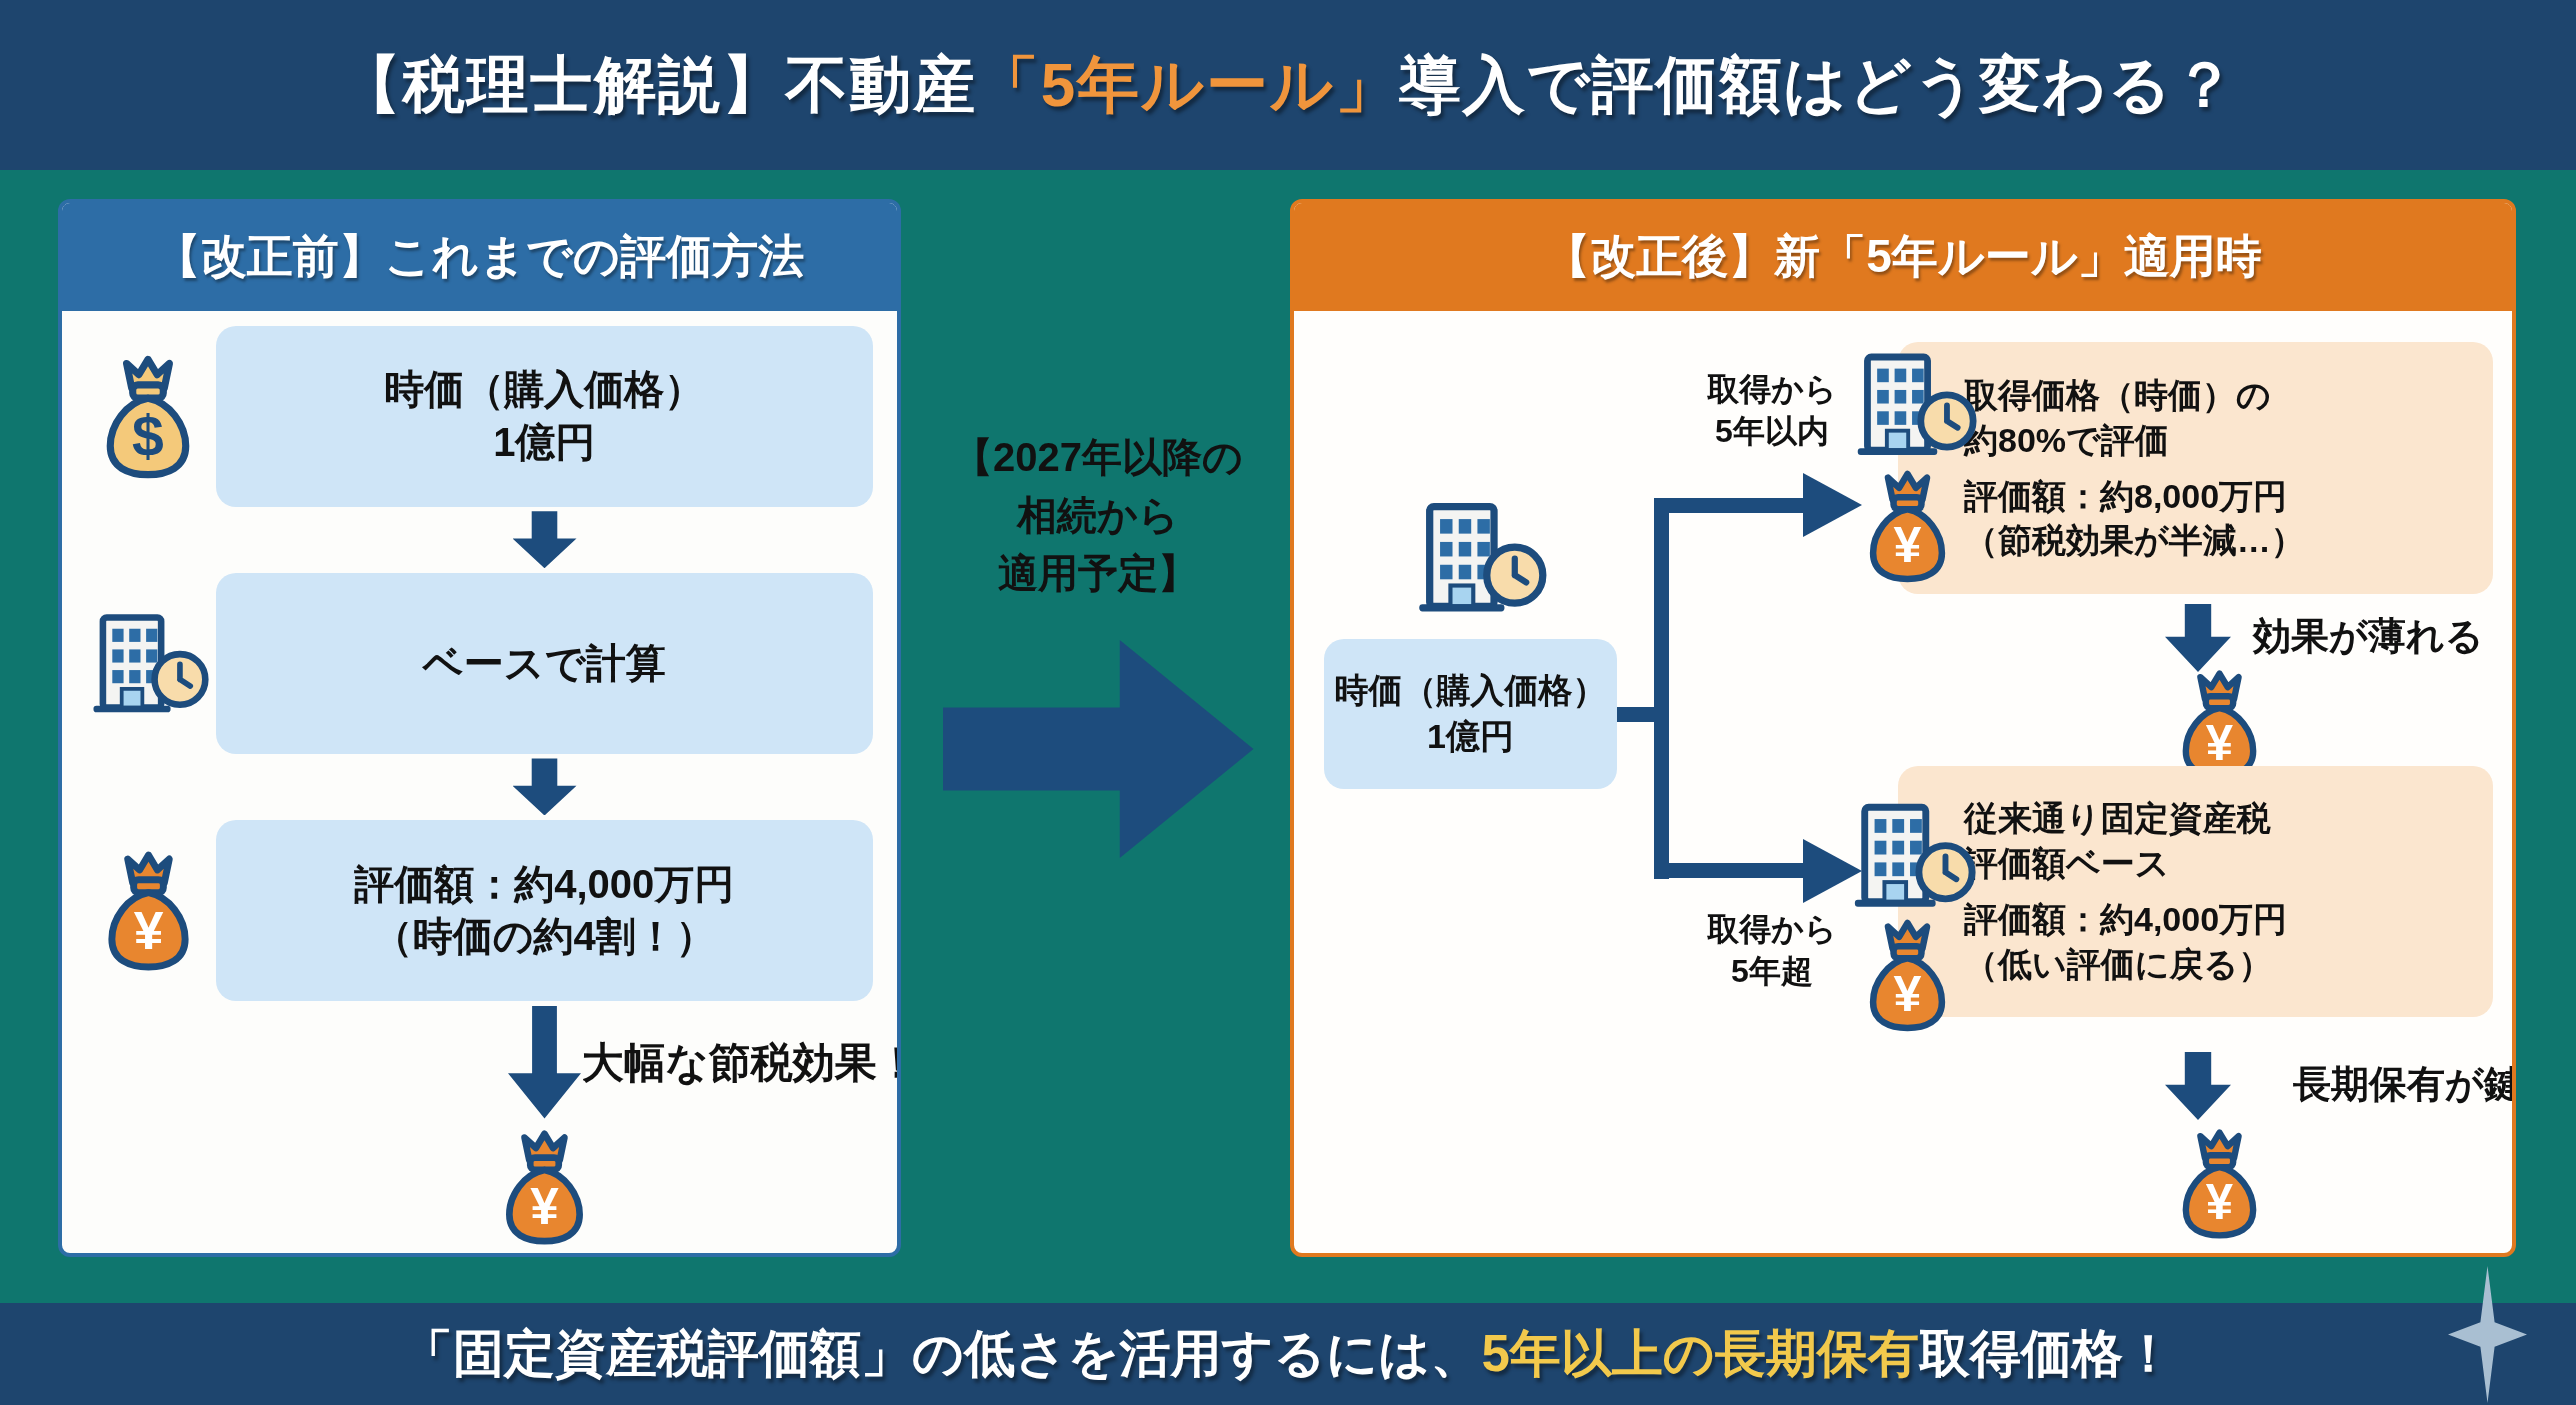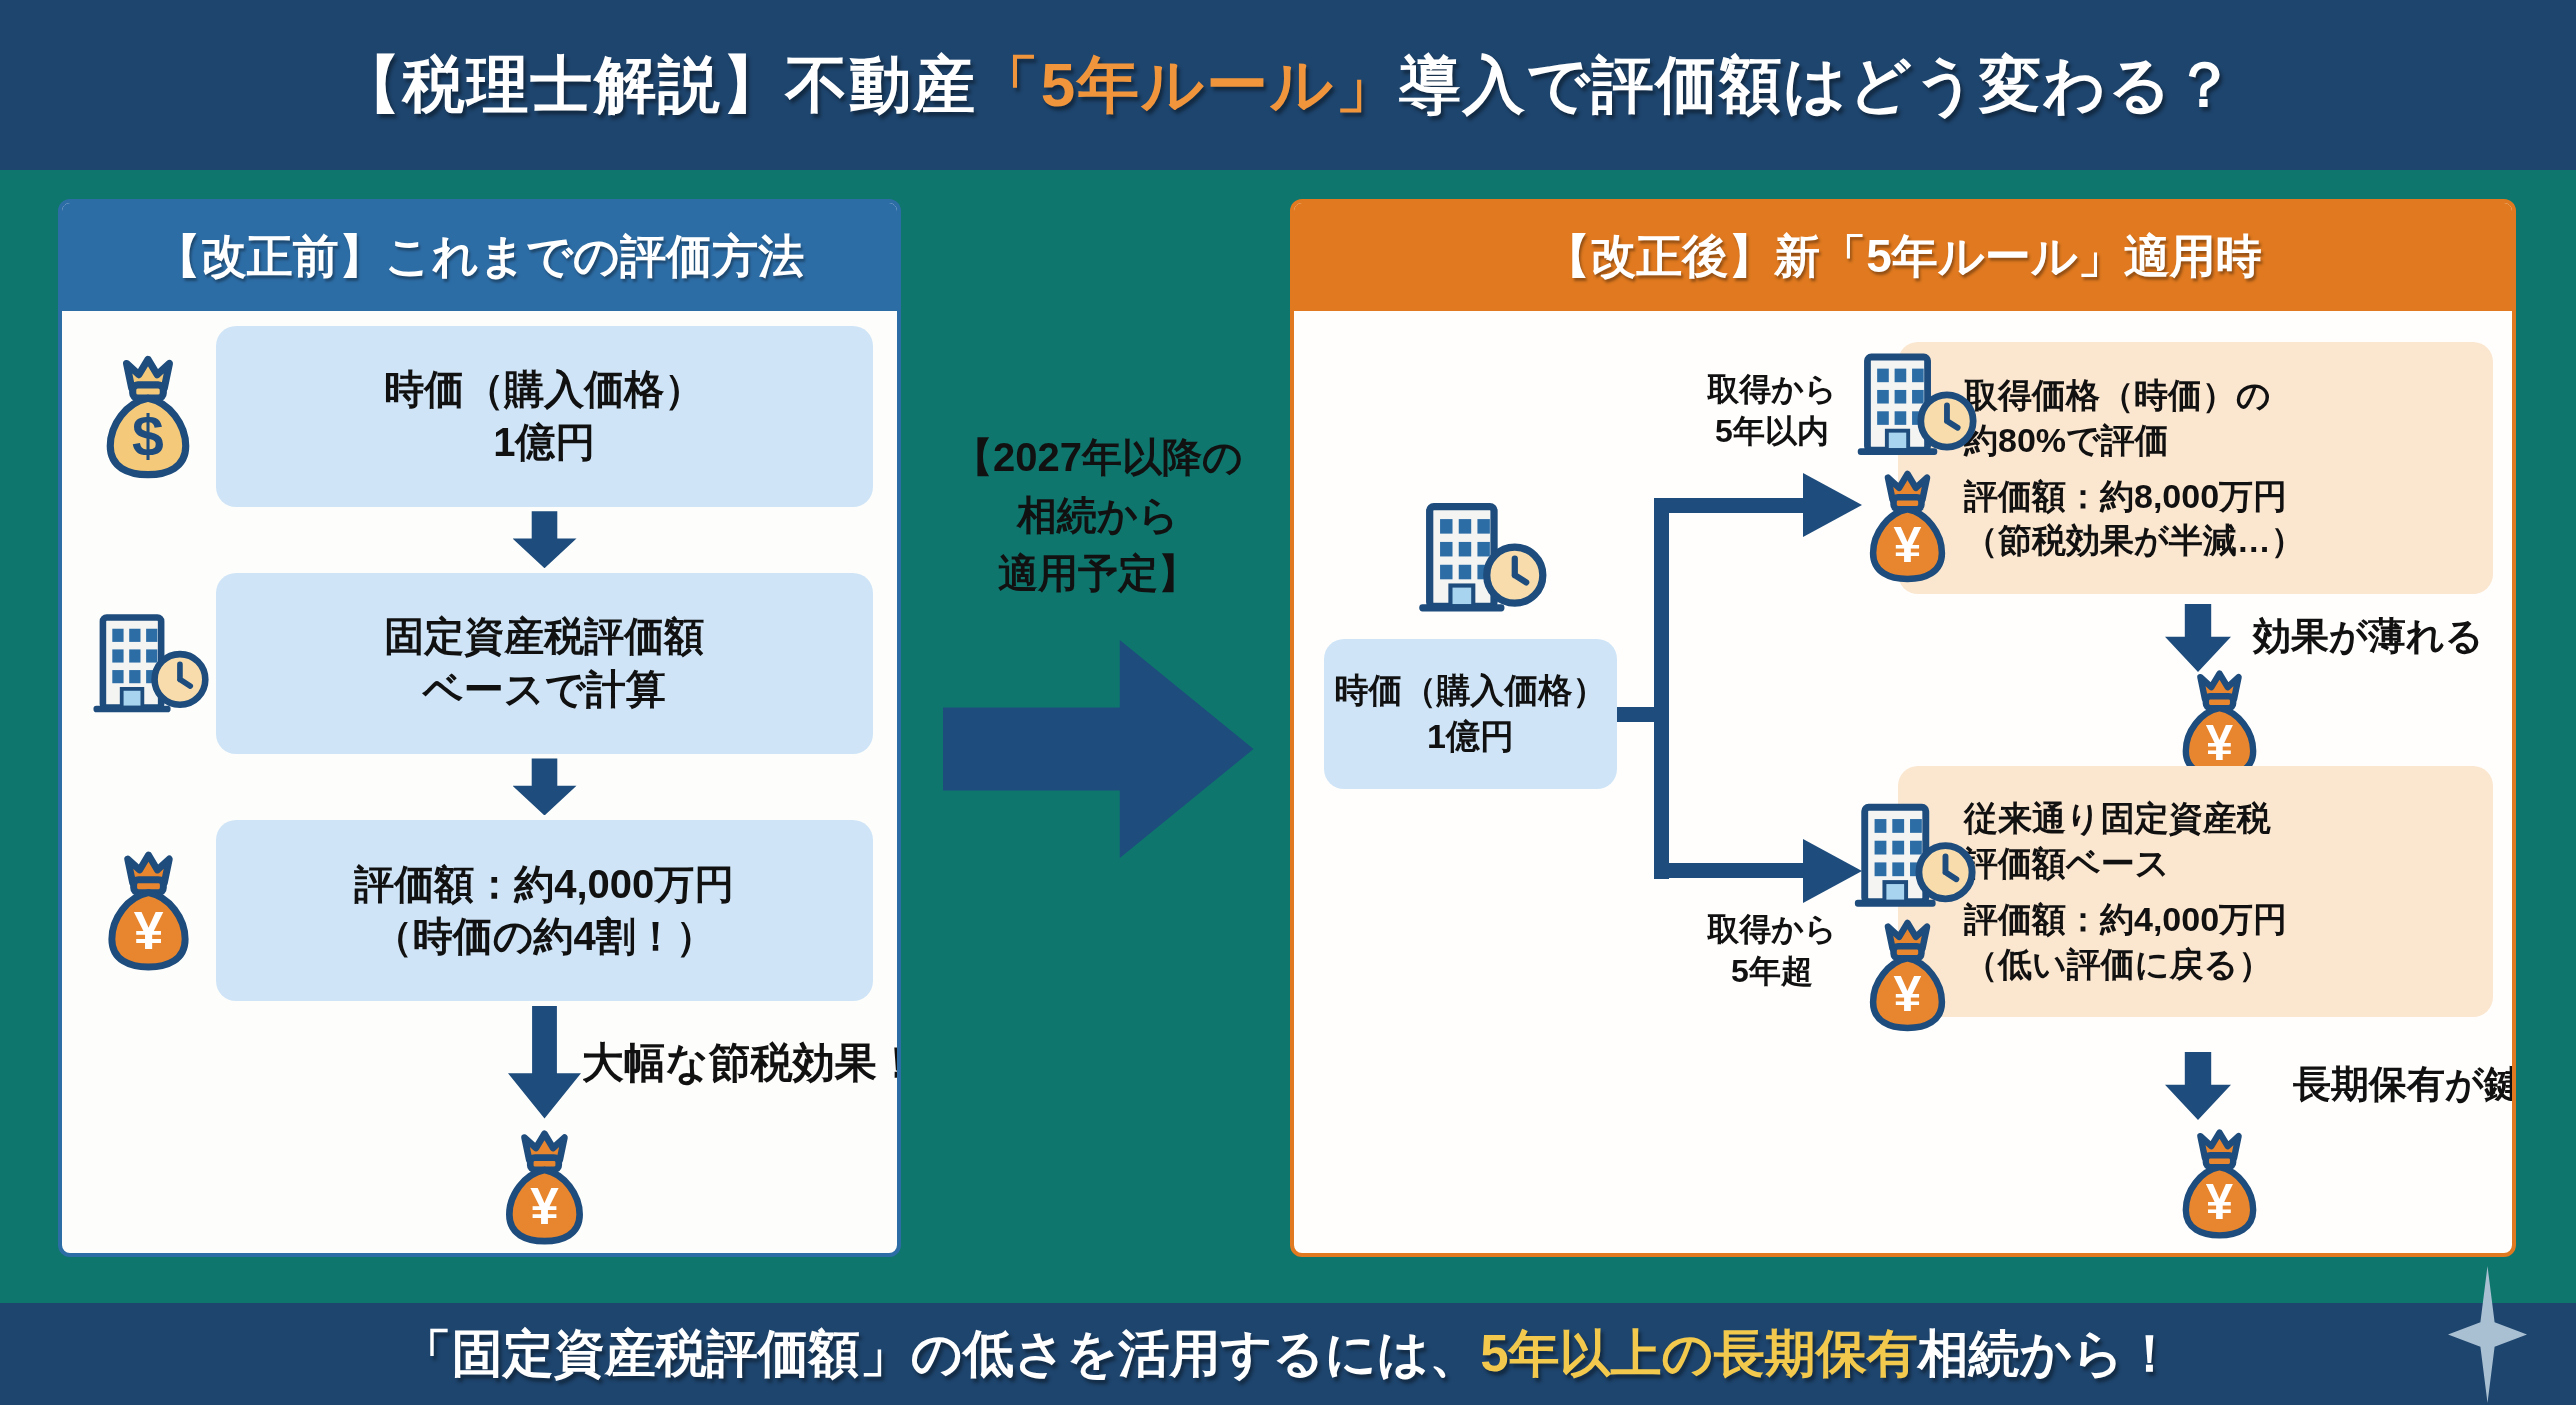--- a/index.html
+++ b/index.html
@@ -173,21 +173,20 @@
         <div class="dar mid"></div>
       </div>
 
       <div class="step">
         <span class="sicon">
           <svg width="137" height="119" viewBox="0 0 132 114">
               <use href="#icon-bldg"></use>
             </svg>
         </span>
         <div class="sbox">
-          <span class="bl">固定資産税評価額</span>
           <span class="bl">ベースで計算</span>
         </div>
       </div>
 
       <div class="arrow-line">
         <div class="dar mid"></div>
       </div>
 
       <div class="step">
         <span class="sicon">
@@ -307,18 +306,18 @@
       <svg class="bagsvg orange" width="91" height="113" viewBox="0 0 100 124">
           <use href="#icon-bag"></use>
           <text class="glyph" x="50" y="101">¥</text>
         </svg>
     </span>
   </div>
 
   <div class="footerbar">
     <span class="t">「固定資産税評価額」の低さを活用するには、</span>
     <span class="t hl">5年以上の長期保有</span>
-    <span class="t">相続から！</span>
+    <span class="t">取得価格！</span>
   </div>
   <div class="sparkle"></div>
 
 </div>
 
 
 </body></html>

